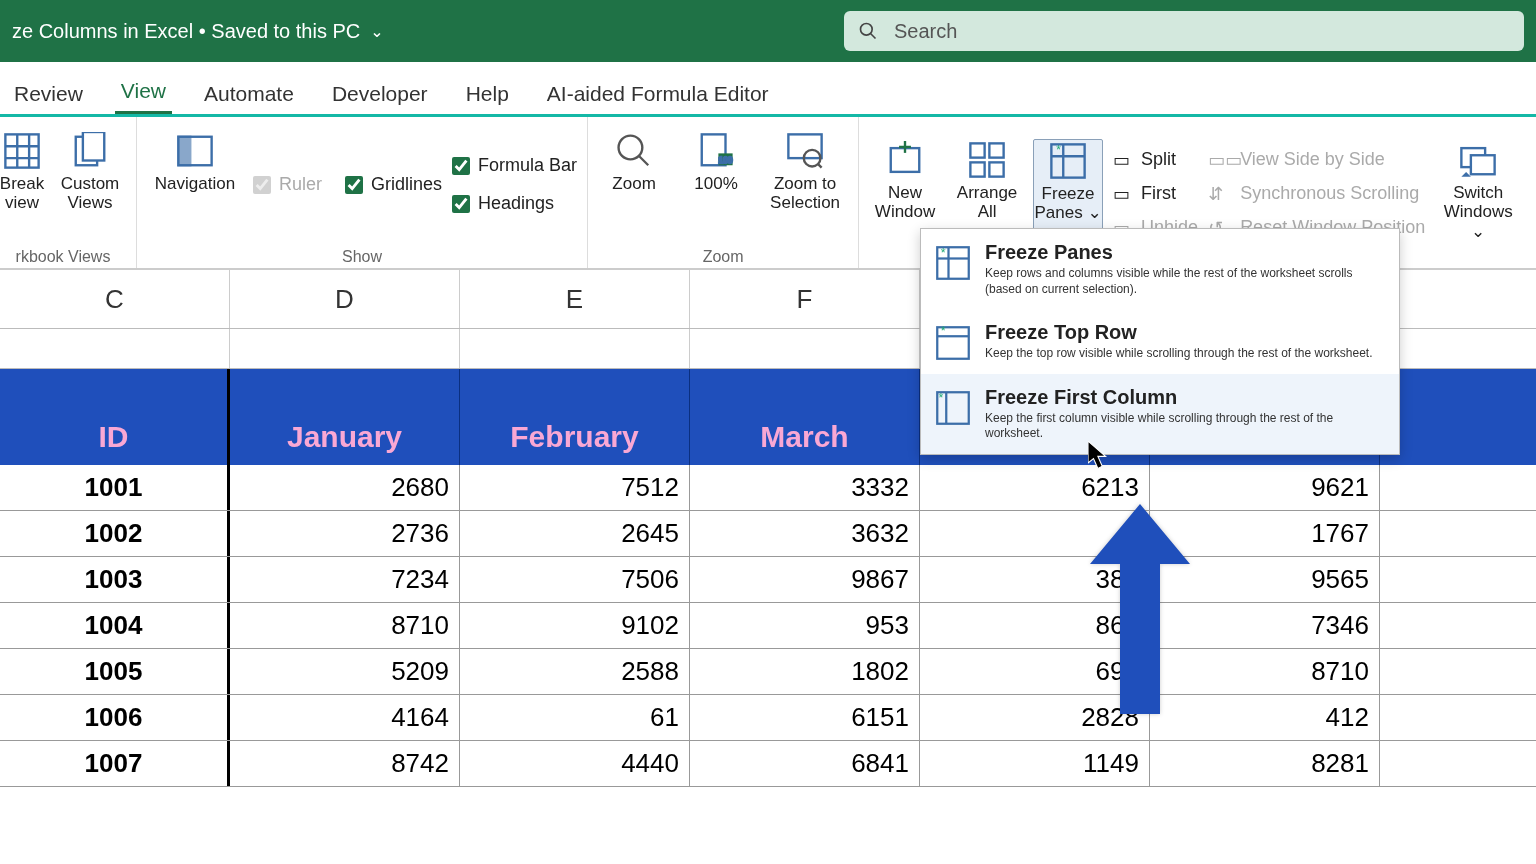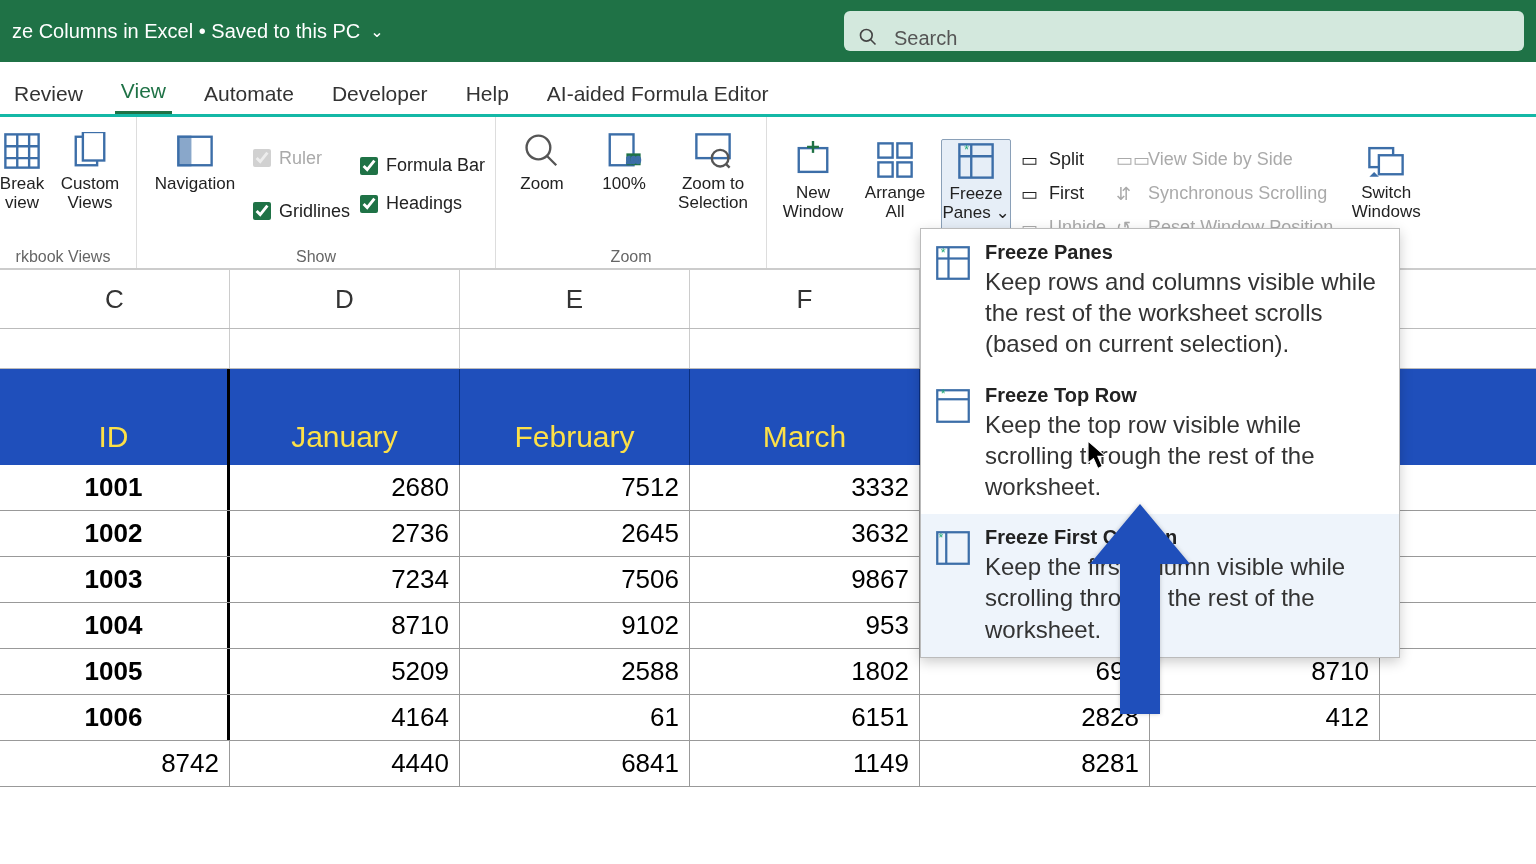--- a/index.html
+++ b/index.html
@@ -2,21 +2,21 @@
 <html><head>
 <meta charset="utf-8">
 <style>
 * { box-sizing: border-box; margin: 0; padding: 0; }
 body { font-family: 'Segoe UI', Arial, sans-serif; background: #fff; overflow: hidden; width: 1536px; height: 864px; position: relative; }
 
 
 .titlebar { background: #1f7246; height: 62px; display: flex; align-items: center; padding: 0 12px; color: #fff; }
 .titlebar .title { font-size: 20px; white-space: nowrap; overflow: hidden; }
 .titlebar .chev { margin-left: 10px; font-size: 16px; }
-.search-wrap { margin-left: auto; background: #d3e8dd; border-radius: 6px; height: 40px; width: 680px; display: flex; align-items: flex-start; padding: 16px 14px; }
+.search-wrap { margin-left: auto; background: #d3e8dd; border-radius: 6px; height: 40px; width: 680px; display: flex; align-items: center; padding: 16px 14px; }
 .search-wrap .searchicon { width: 20px; height: 20px; margin-right: 16px; }
 .search-wrap input { border: none; background: transparent; font-size: 20px; outline: none; flex: 1; color: #333; }
 .search-wrap input::placeholder { color: #555; }
 
 
 .ribtabs { background: #fff; height: 55px; display: flex; align-items: flex-end; padding-left: 8px; gap: 26px; border-bottom: 3px solid #14b8a6; }
 .ribtabs .tab { font-size: 21px; color: #333; padding: 6px 6px 8px 6px; cursor: pointer; }
 .ribtabs .tab.active { color: #1f7246; border-bottom: 3px solid #1f7246; font-weight: 500; }
 
 
@@ -36,21 +36,21 @@
 
 
 .colhdr { display: flex; height: 60px; background: #fff; border-top: 1px solid #ccc; border-bottom: 1px solid #bbb; }
 .colhdr .ch { border-right: 1px solid #ccc; display: flex; align-items: center; justify-content: center; font-size: 26px; color: #333; }
 
 
 .blankrow { height: 40px; border-bottom: 1px solid #bbb; display:flex; }
 .blankrow .bc { border-right: 1px solid #ccc; }
 
 
-.datahdr { display: flex; height: 56px; background: #1f4fbb; color: #fde047; font-weight: 400; font-size: 30px; }
+.datahdr { display: flex; height: 56px; background: #1f4fbb; color: #f9a8d4; font-weight: 700; font-size: 30px; }
 .datahdr > div:first-child { border-right: 3px solid #000; }
 .datahdr .hc { border-right: 1px solid #0a2f80; display: flex; align-items: center; justify-content: center; }
 
 .blueband { height: 40px; background: #1f4fbb; display:flex; }
 .blueband .bbc { border-right: 1px solid #0a2f80; }
 .blueband > div:first-child { border-right: 3px solid #000; }
 
 .datarow { display: flex; height: 46px; border-bottom: 1px solid #999; font-size: 26px; }
 .datarow .dc { border-right: 1px solid #999; display: flex; align-items: center; padding-right: 10px; justify-content: flex-end; }
 .datarow .dc.idc { justify-content: center; font-weight: 700; padding-right: 0; border-right: 3px solid #000; }
@@ -62,21 +62,21 @@
 .w-f { width: 230px; }
 .w-g { width: 230px; }
 .w-h { width: 230px; }
 
 
 .fp-menu { position: absolute; left: 920px; top: 228px; width: 480px; background: #fff; border: 1px solid #bbb; box-shadow: 0 4px 12px rgba(0,0,0,.2); z-index: 50; }
 .fp-item { display: flex; padding: 12px 14px; gap: 14px; cursor: pointer; }
 .fp-item .fi { width: 36px; height: 36px; flex: none; margin-top: 4px; }
 .fp-item .ft { flex: 1; }
 .fp-item .ft .fh { font-weight: 700; font-size: 20px; color: #222; margin-bottom: 2px; }
-.fp-item .ft .fd { font-size: 24px; color: #333; line-height: 1.3; }
+.fp-item .ft .fd { font-size: 12px; color: #333; line-height: 1.3; }
 
 
 .arrow { position: absolute; left: 1090px; top: 504px; z-index: 60; }
 .arrow svg { filter: drop-shadow(0 0 2px rgba(0,0,0,.2)); }
 
 
 .cursor { position: absolute; left: 1088px; top: 441px; z-index: 70; width: 22px; height: 28px; }
 
 </style>
 </head>
@@ -138,21 +138,21 @@
     <div class="grow">
       <div class="bigbtn" style="width:96px">
         <span class="ico">
             <svg viewBox="0 0 32 32" fill="none" stroke="#3c6ea8" stroke-width="2">
               <rect x="2" y="4" width="28" height="24"></rect>
               <rect x="2" y="4" width="10" height="24" fill="#3c6ea8" opacity="0.6"></rect>
             </svg>
           </span>
         <span>Navigation</span>
       </div>
-      <div style="display:flex;flex-direction:column;gap:23px">
+      <div style="display:flex;flex-direction:row;gap:23px">
         <label class="chkrow disabled">
             <input type="checkbox" disabled="" checked="" style="">
             <span>Ruler</span>
           </label>
         <label class="chkrow">
             <input type="checkbox" checked="" style="">
             <span>Gridlines</span>
           </label>
       </div>
       <div style="display:flex;flex-direction:column;gap:8px">
@@ -360,20 +360,21 @@
     </div>
     <div class="datarow">
       <div class="dc idc w-c">1006</div>
       <div class="dc w-d">4164</div>
       <div class="dc w-e">61</div>
       <div class="dc w-f">6151</div>
       <div class="dc w-g">2828</div>
       <div class="dc w-h">412</div>
     </div>
     <div class="datarow">
+      <div class="dc idc w-c">1007</div>
       <div class="dc w-d">8742</div>
       <div class="dc w-e">4440</div>
       <div class="dc w-f">6841</div>
       <div class="dc w-g">1149</div>
       <div class="dc w-h">8281</div>
     </div>
   </div>
 
 <div class="fp-menu">
   <div class="fp-item">

